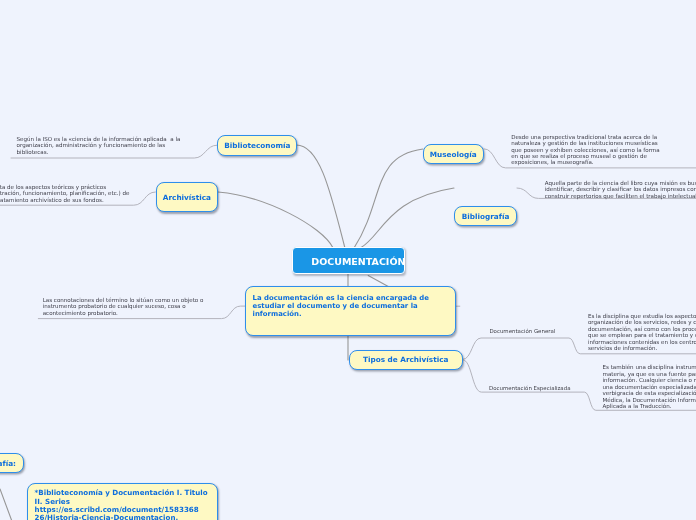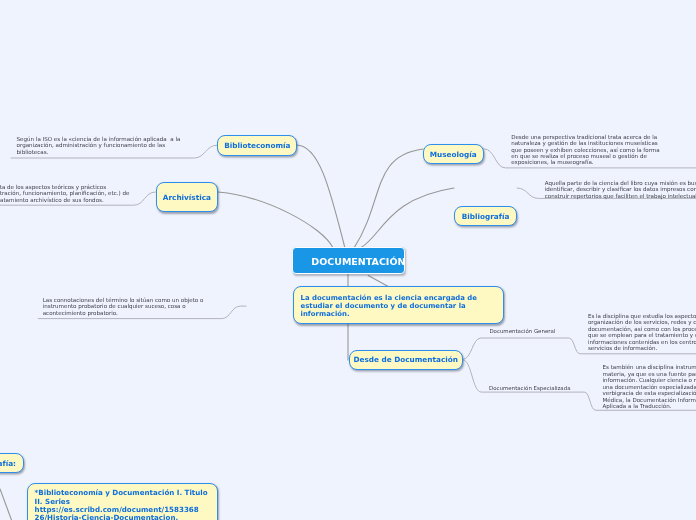--- a/index.html
+++ b/index.html
@@ -73,31 +73,31 @@
 en que se realiza el proceso museal o gestión de
 exposiciones, la museografía.</div>
 
   <div class="node nbox" style="left:454px;top:178.2px;width:63px;height:19.8px;margin-top:28px;">
     <span>Bibliografía</span>
   </div>
   <div class="note" style="left:544.7px;top:179.9px;">Aquella parte de la ciencia del libro cuya misión es buscar,
 identificar, describir y clasificar los datos impresos con el fin de
 construir repertorios que faciliten el trabajo intelectual.</div>
 
-  <div class="node nbox bigbox" style="left:245px;top:286px;width:211px;height:38px;padding:6.5px 0 0 6.6px;margin-left:48px;">
+  <div class="node nbox bigbox" style="left:245px;top:286px;width:211px;height:50px;padding:6.5px 0 0 6.6px;">
     <span>La documentación es la ciencia encargada de
 estudiar el documento y de documentar la
 información.</span>
   </div>
   <div class="note" style="left:42.7px;top:296.9px;">Las connotaciones del término lo sitúan como un objeto o
 instrumento probatorio de cualquier suceso, cosa o
 acontecimiento probatorio.</div>
 
   <div class="node nbox" style="left:348.7px;top:350.2px;width:114px;height:19.6px;">
-    <span>Desde de Documentación</span>
+    <span>Tipos de Archivística</span>
   </div>
 
   <div class="sublabel" style="left:489.4px;top:327.7px;">Documentación General</div>
   <div class="note" style="left:587.9px;top:312.8px;">Es la disciplina que estudia los aspectos relativos a la
 organización de los servicios, redes y centros de
 documentación, así como con los procesos y técnicas
 que se emplean para el tratamiento y difusión de las
 informaciones contenidas en los centros y
 servicios de información.</div>
 

